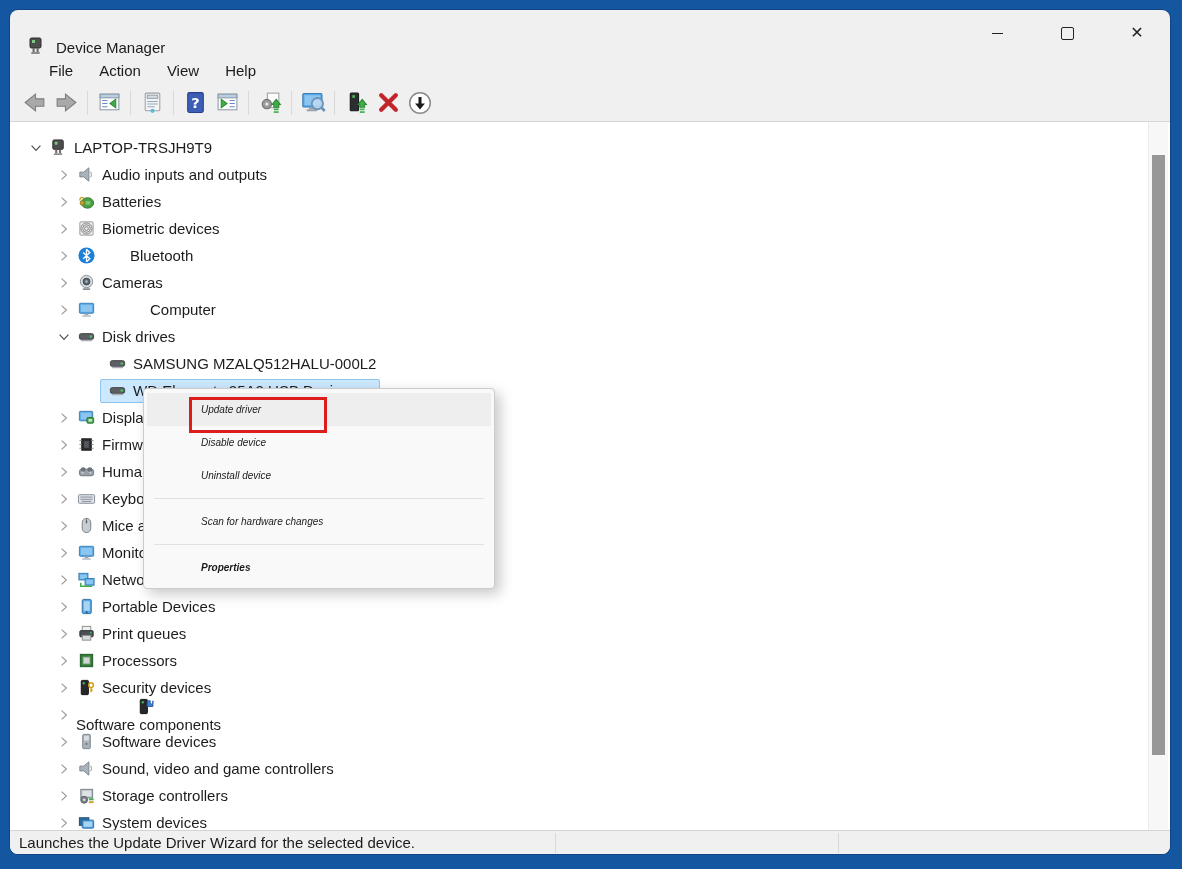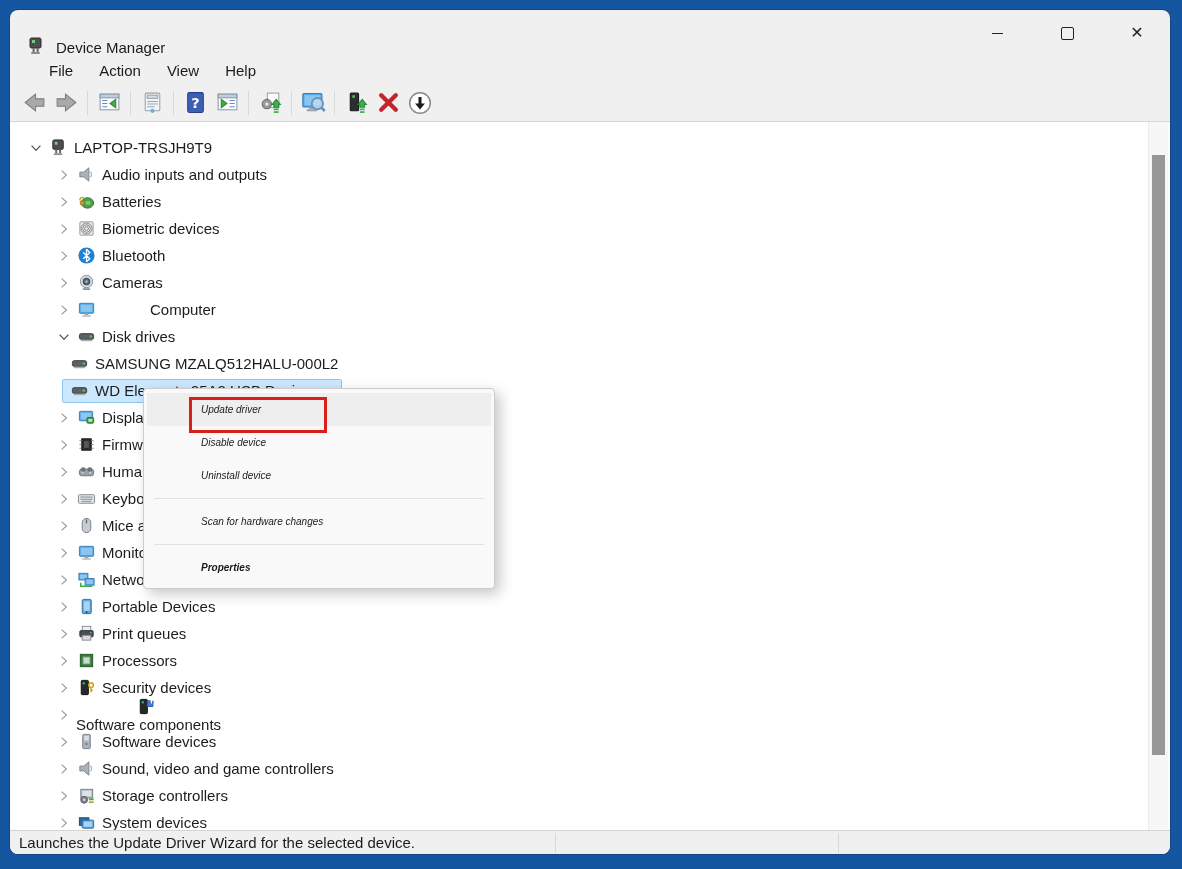--- a/index.html
+++ b/index.html
@@ -31,21 +31,21 @@
   .tool-btn{width:30px;height:30px;display:flex;align-items:center;justify-content:center;margin:0 1px;}
   .tool-sep{width:1px;height:24px;background:#d9d9d9;margin:0 5px;}
   
   .content{position:relative;background:#ffffff;height:708px;overflow:hidden;}
   .tree{position:absolute;inset:0;padding-top:12px;}
   .tree-row{height:27px;display:flex;align-items:center;font-size:15px;color:#1c1c1c;white-space:nowrap;}
   .tree-row .chev{width:24px;height:20px;display:flex;align-items:center;justify-content:center;flex:0 0 auto;}
   .tree-row .t-icon{width:20px;height:20px;margin-right:6px;flex:0 0 auto;display:flex;align-items:center;justify-content:center;}
   .lvl0{padding-left:14px;}
   .lvl1{padding-left:42px;}
-  .lvl2{padding-left:59px;}
+  .lvl2{padding-left:97px;}
   .sel-wrap{display:flex;align-items:center;background:#cce8ff;border:1px solid #8ec6f0;border-radius:2px;
     margin-left:-7px;padding:1px 6px;width:266px;}
   
   .scroll-track{position:absolute;top:0;right:2px;width:19px;height:100%;background:#f7f7f7;border-left:1px solid #ececec;}
   .scroll-thumb{position:absolute;top:33px;left:3px;width:13px;height:600px;background:#979797;}
   
   .context-menu{
     position:absolute;left:133px;top:266px;width:350px;z-index:5;
     background:#f9f9f9;border:1px solid #cccccc;border-radius:4px;
     box-shadow:5px 5px 14px rgba(0,0,0,.22);padding:4px 0;
@@ -286,21 +286,21 @@
             </span>
             <span>Biometric devices</span>
           </span>
         </div>
         <div class="tree-row lvl1">
           <span class="chev">
             <svg viewBox="0 0 20 20" width="16" height="16">
               <polyline points="7,4.5 13,10 7,15.5" fill="none" stroke="#9b9b9b" stroke-width="1.5"></polyline>
             </svg>
           </span>
-          <span style="display: flex; align-items: center;">
+          <span style="display: flex; align-items: center; gap: 28px;">
             <span class="t-icon">
               <svg viewBox="0 0 20 20" width="19" height="19">
                 <circle cx="10" cy="10" r="8.5" fill="#1e7fd6"></circle>
                 <path d="M10,3.5 L10,16.5 M10,3.5 L13.5,6.8 L6.5,13.4 M10,16.5 L13.5,13.4 L6.5,6.8" stroke="#ffffff" stroke-width="1.4" fill="none"></path>
               </svg>
             </span>
             <span>Bluetooth</span>
           </span>
         </div>
         <div class="tree-row lvl1">

